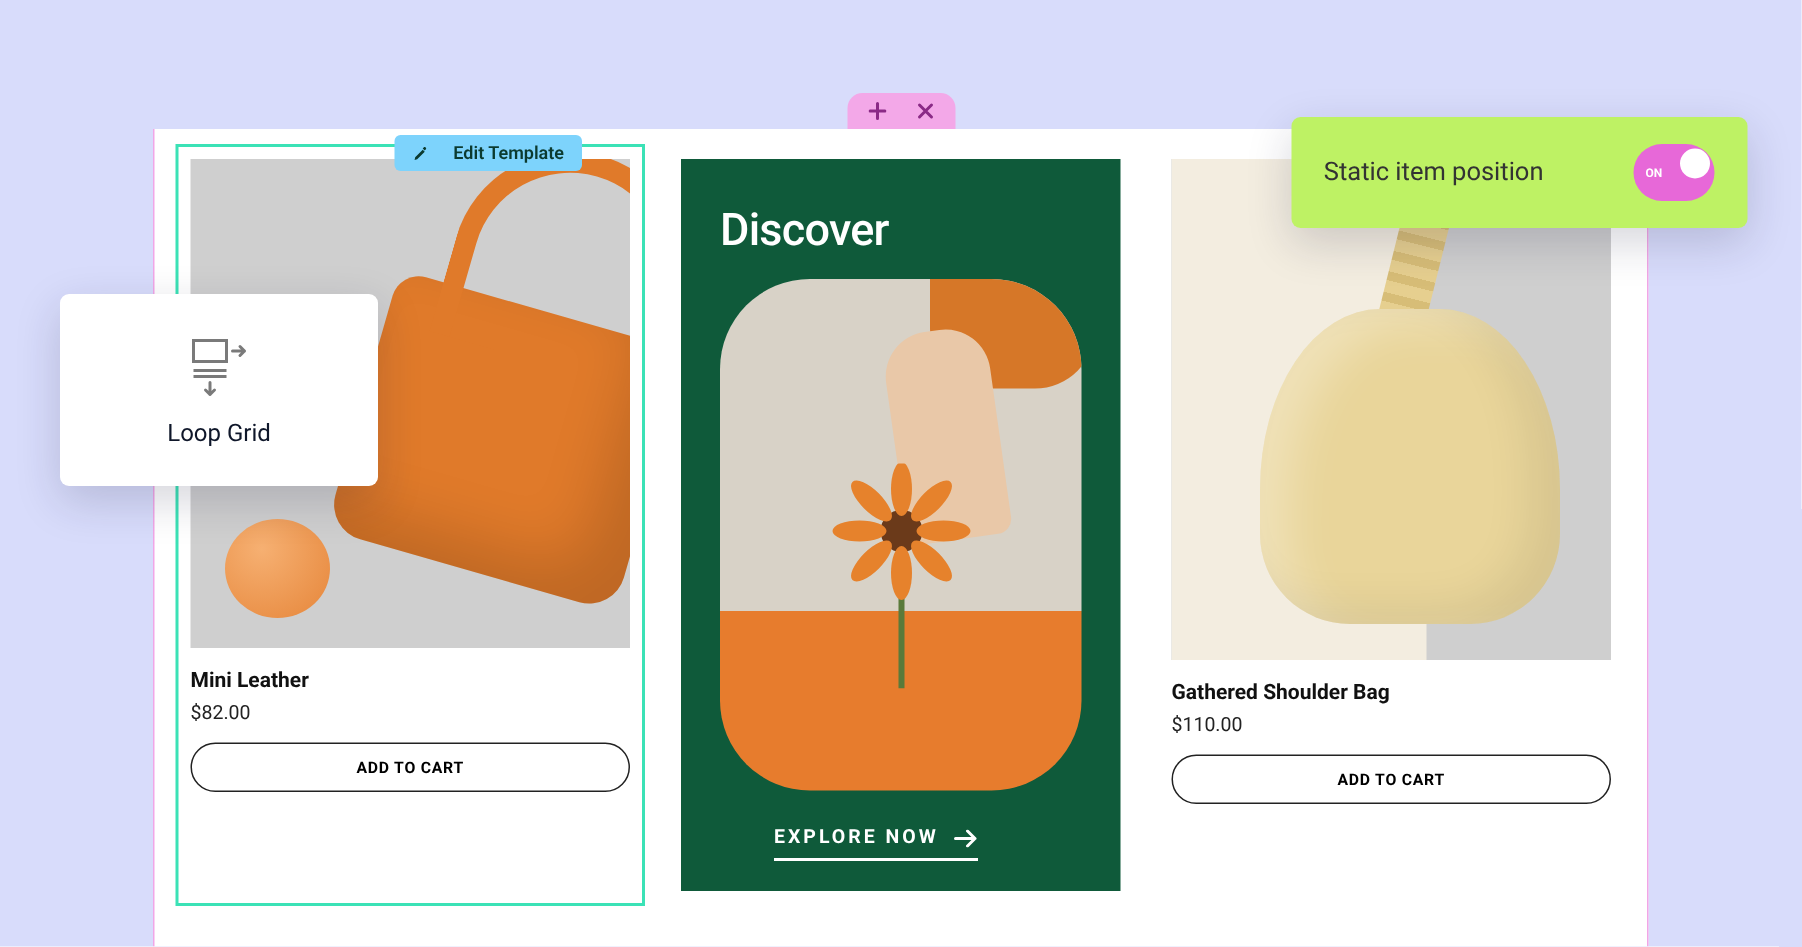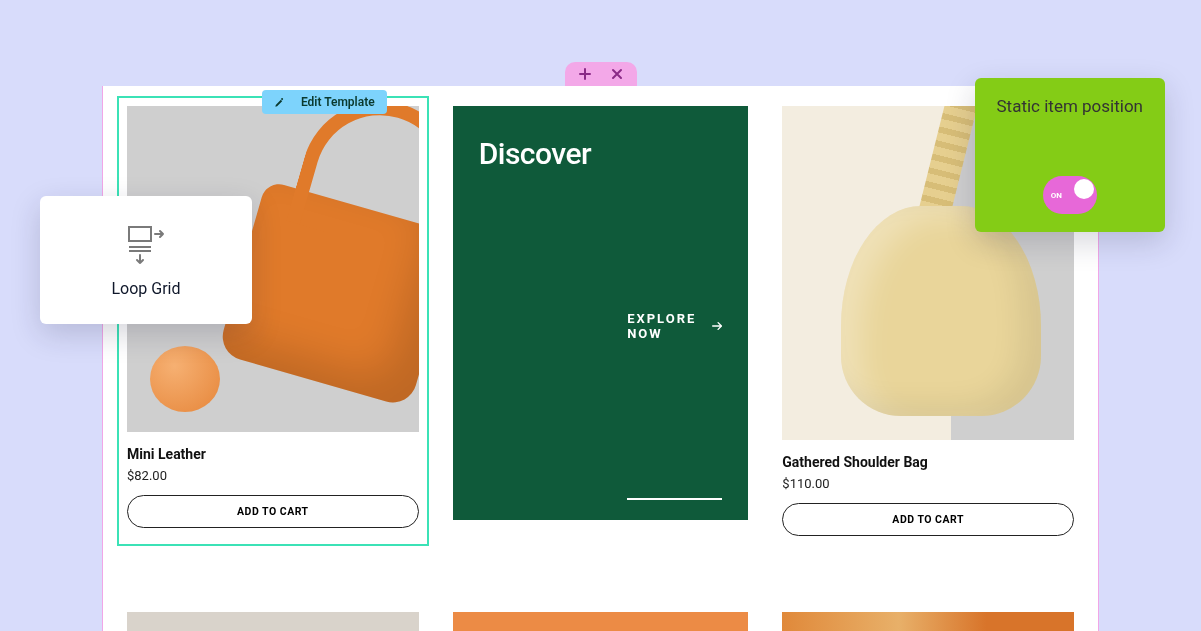--- a/index.html
+++ b/index.html
@@ -96,22 +96,22 @@
     letter-spacing: 0.5px;
     text-align: center;
     cursor: pointer;
   }
 
   
   .feature {
     background: #0f5a3a;
     color: #fff;
     padding: 30px 26px 0 26px;
-    height: 414px;
-    display:flex; 
+    height: 488px;
+    display:flex; flex-direction:column;
   }
   .feature h2 { font-size: 30px; font-weight:500; line-height:1.2; margin-bottom:14px; letter-spacing:-0.5px;}
   .feature .fimg {
     flex:1;
     background: linear-gradient(180deg,#d8d2c7 0%, #d8d2c7 65%, #e77c2d 65%, #e77c2d 100%);
     border-radius: 60px;
     position:relative;
     overflow:hidden;
   }
   .gerbera {
@@ -149,26 +149,25 @@
     background:#fff; border-radius:6px;
     box-shadow: 0 10px 30px rgba(30,30,60,.18);
     display:flex; flex-direction:column; align-items:center; justify-content:center;
     gap:12px; z-index:30;
   }
   .widget-card .label { color:#0f172a; font-size:16px; }
 
   
   .toggle-panel {
     position:absolute; top:78px; right:36px;
-    background:#84cc16; border-radius:6px;
+    background:#bef264; border-radius:6px;
     box-shadow: 0 10px 30px rgba(30,30,60,.18);
     padding: 18px 22px;
     display:flex; align-items:center; gap:60px;
     z-index:30;
-    flex-direction:column;
   }
   .toggle-panel .tlabel { font-size:17px; color:#333; }
   .switch {
     width:54px; height:38px; background:#e768d8; border-radius:999px;
     position:relative; cursor:pointer;
     display:flex; align-items:center;
   }
   .switch .on-text { font-size:8px; font-weight:700; color:#fff; margin-left:8px; }
   .switch .knob {
     position:absolute; right:3px; top:3px; width:20px; height:20px;

